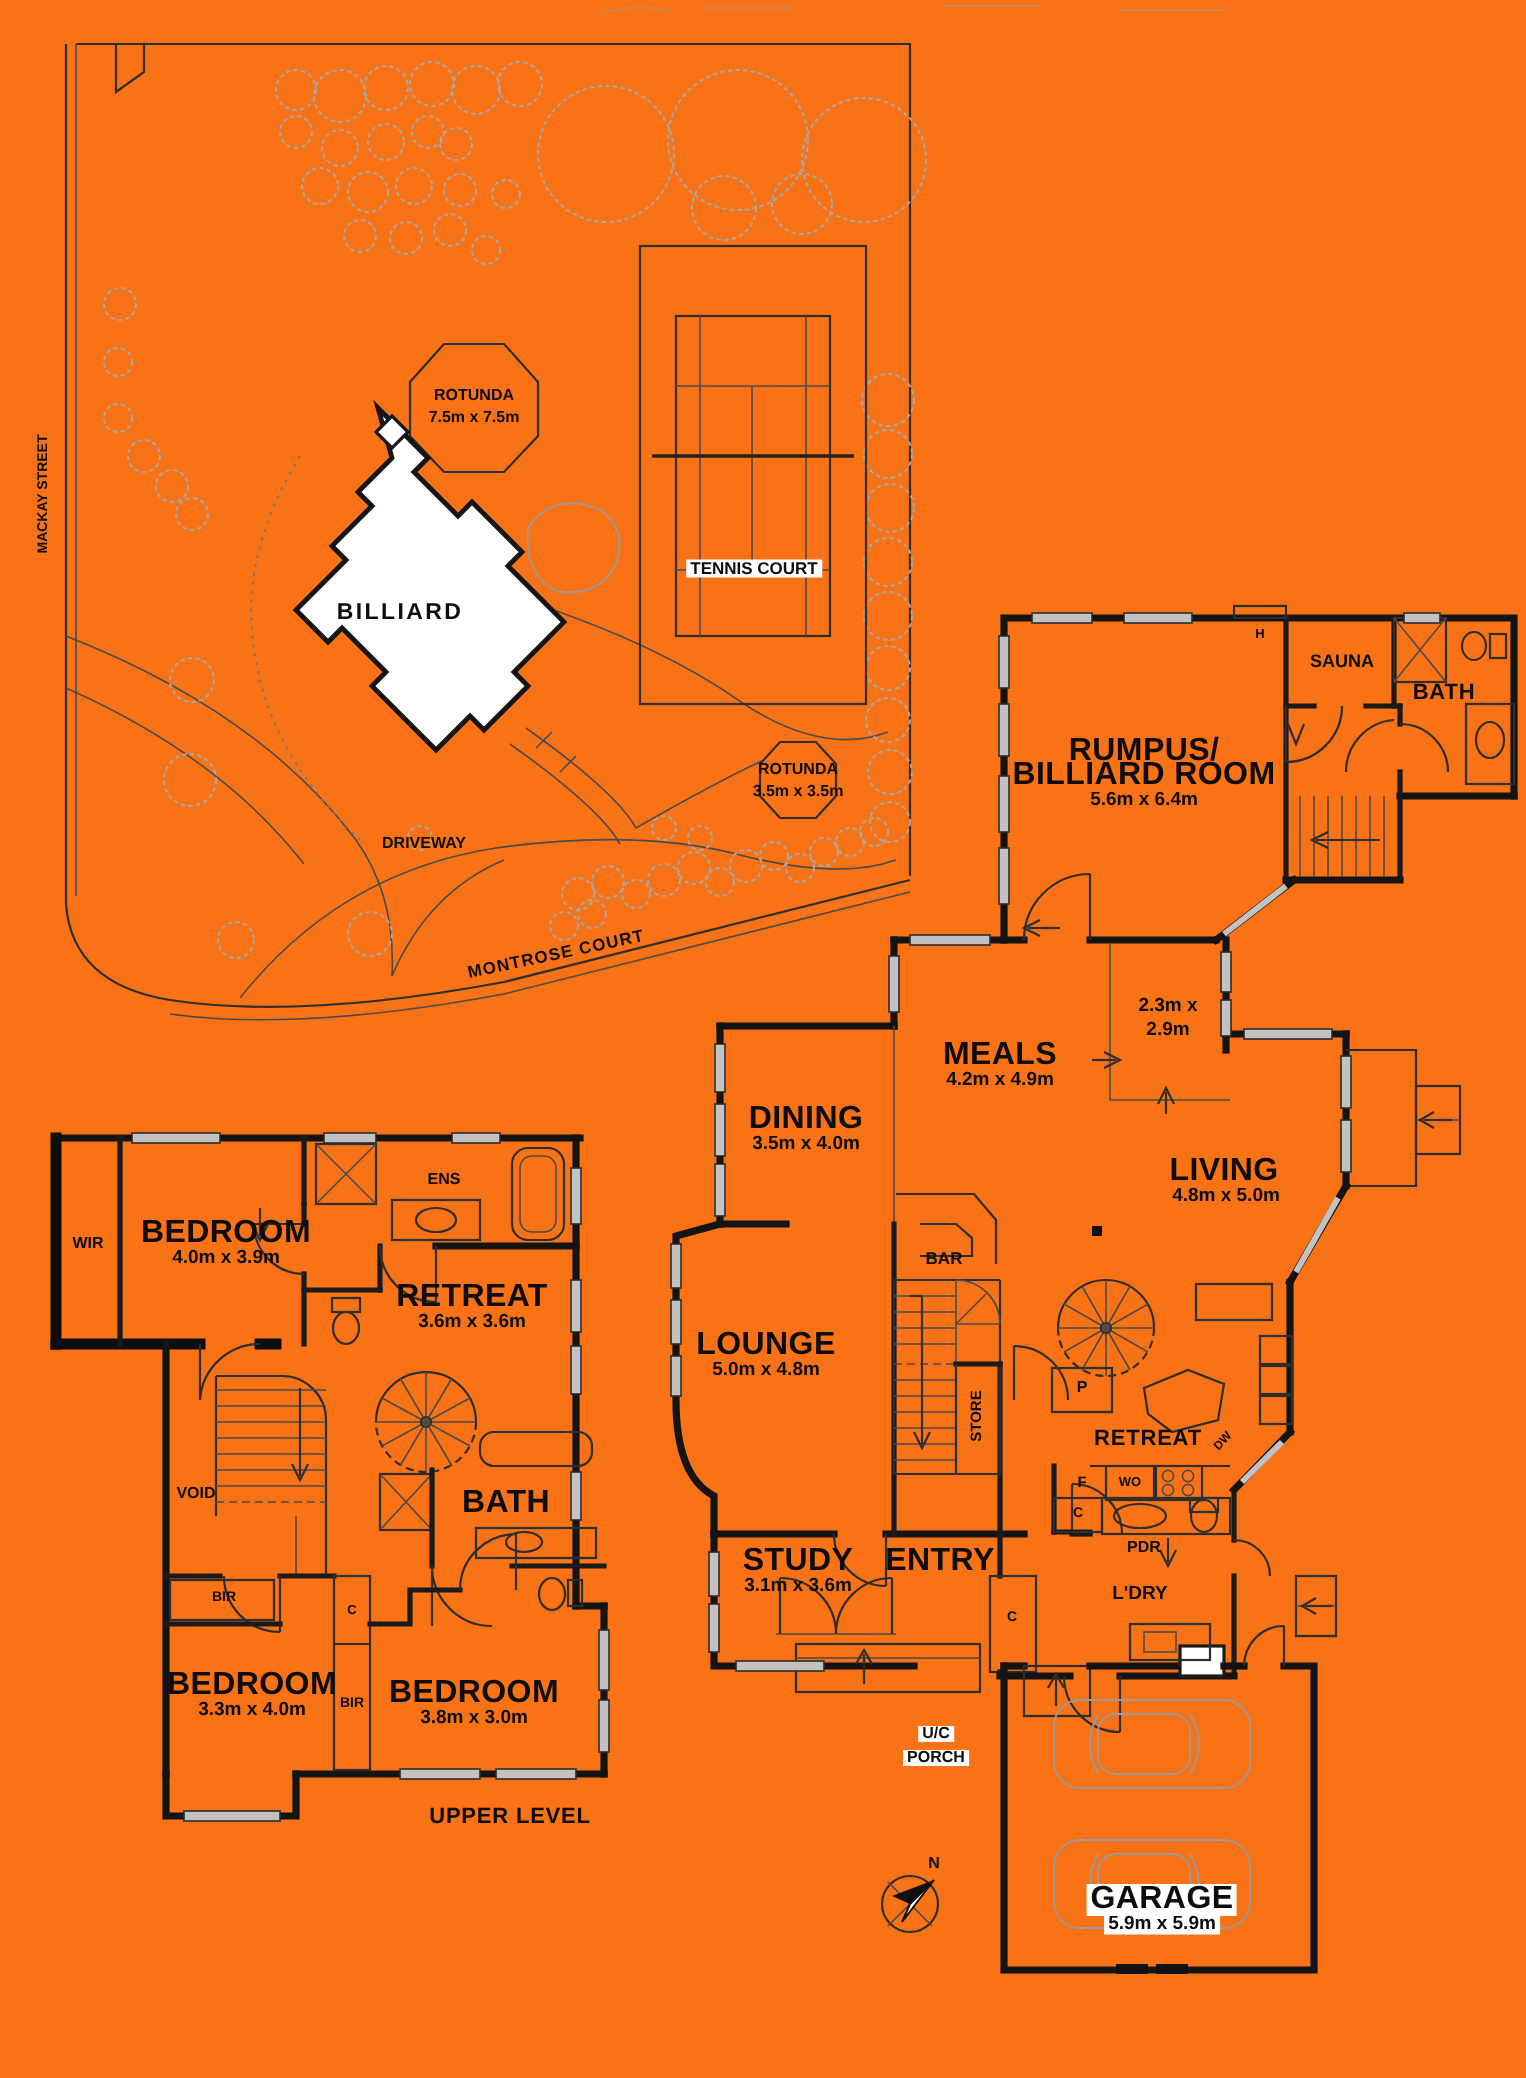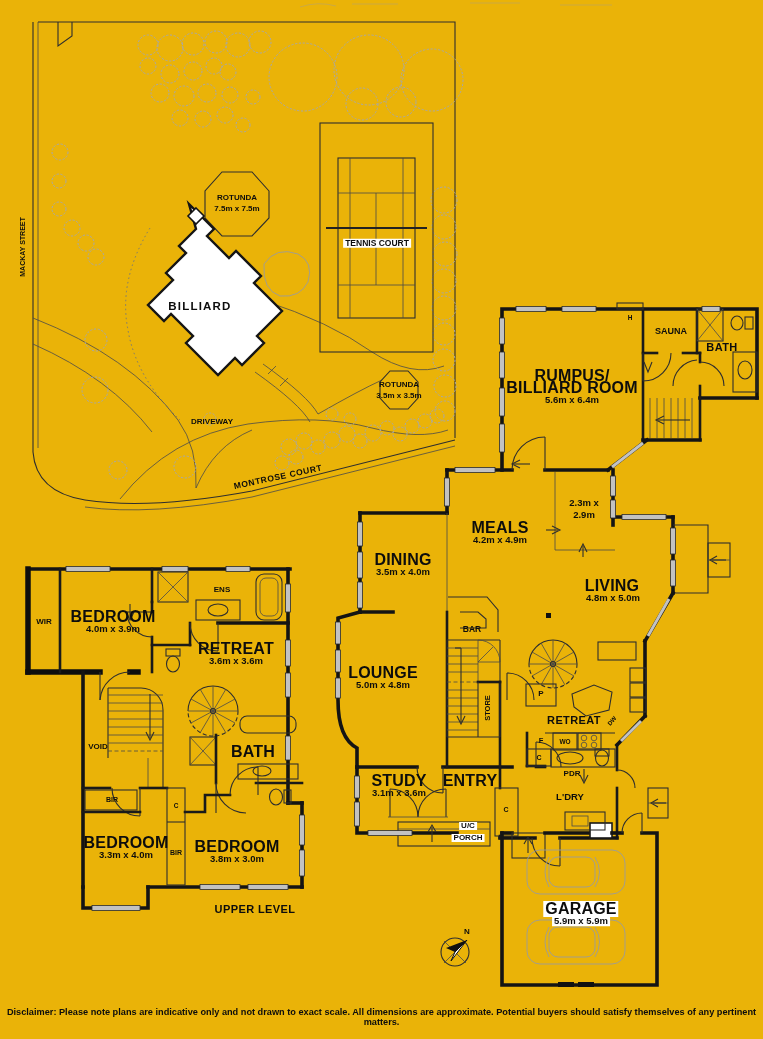--- a/index.html
+++ b/index.html
@@ -1,16 +1,16 @@
 <!DOCTYPE html>
 <html><head>
 <meta charset="utf-8">
 <style>
   html,body{margin:0;padding:0;background:#fff;}
-  .canvas{position:relative;width:763px;height:1039px;background:#eab308;overflow:hidden;
+  .canvas{position:relative;width:763px;height:1039px;background:#f97316;overflow:hidden;
           font-family:"Liberation Sans","DejaVu Sans",sans-serif;}
   svg{position:absolute;left:0;top:0;}
   
   .w4{stroke:#141414;stroke-width:3.6;fill:none;stroke-linecap:square;}
   .w3{stroke:#1a1a1a;stroke-width:2.6;fill:none;stroke-linecap:square;}
   .w5{stroke:#0e0e0e;stroke-width:5.5;fill:none;stroke-linecap:square;}
   .tn{stroke:#2e2e2e;stroke-width:1.1;fill:none;}
   .t2{stroke:#4a4a4a;stroke-width:0.8;fill:none;}
   .gy{stroke:#9b9b9b;stroke-width:0.9;fill:none;}
   .tree{stroke:#a8a8a8;stroke-width:1;fill:none;stroke-dasharray:2.2,1.6;}
@@ -28,21 +28,21 @@
   .s85{font-size:8.5px;}
   .s8{font-size:8px;}
   .s75{font-size:7.5px;}
   .s7{font-size:7px;}
   .s65{font-size:6.5px;}
   .s6{font-size:6px;}
   .sp1{letter-spacing:1.2px;font-size:11.5px;}
   .rot90{transform:translate(-50%,-50%) rotate(-90deg);}
   .rotM{transform:translate(-50%,-50%) rotate(-12deg);letter-spacing:.6px;}
   .rotDW{transform:translate(-50%,-50%) rotate(-48deg);}
-  .wbg{background:#fff;padding:0 2px;}
+  .wbg{background:#fff;padding:0 2px;margin-top:41px;}
   .footer{position:absolute;left:0;right:0;top:1007px;text-align:center;font-weight:700;
           font-size:9.2px;color:#0d0d0d;}
 </style>
 </head>
 <body>
 
 <div class="canvas">
 
 <svg width="763" height="1039" viewBox="0 0 763 1039">
 
@@ -573,15 +573,14 @@
   <div class="lb s7" style="left:112px;top:799px">BIR</div>
   <div class="lb s65" style="left:176px;top:806px">C</div>
   <div class="lb n10" style="left:126px;top:843px">BEDROOM</div>
   <div class="lb d95" style="left:126px;top:855px">3.3m x 4.0m</div>
   <div class="lb s7" style="left:176px;top:852px">BIR</div>
   <div class="lb n10" style="left:237px;top:847px">BEDROOM</div>
   <div class="lb d95" style="left:237px;top:859px">3.8m x 3.0m</div>
   <div class="lb n11" style="left:255px;top:909px">UPPER LEVEL</div>
 
   <div class="lb s8" style="left:467px;top:932px">N</div>
-  <div class="footer">Disclaimer: Please note plans are indicative only and not drawn to exact scale. All dimensions are approximate. Potential buyers should satisfy themselves of any pertinent matters.</div>
 
 </div>
 
 </body></html>

